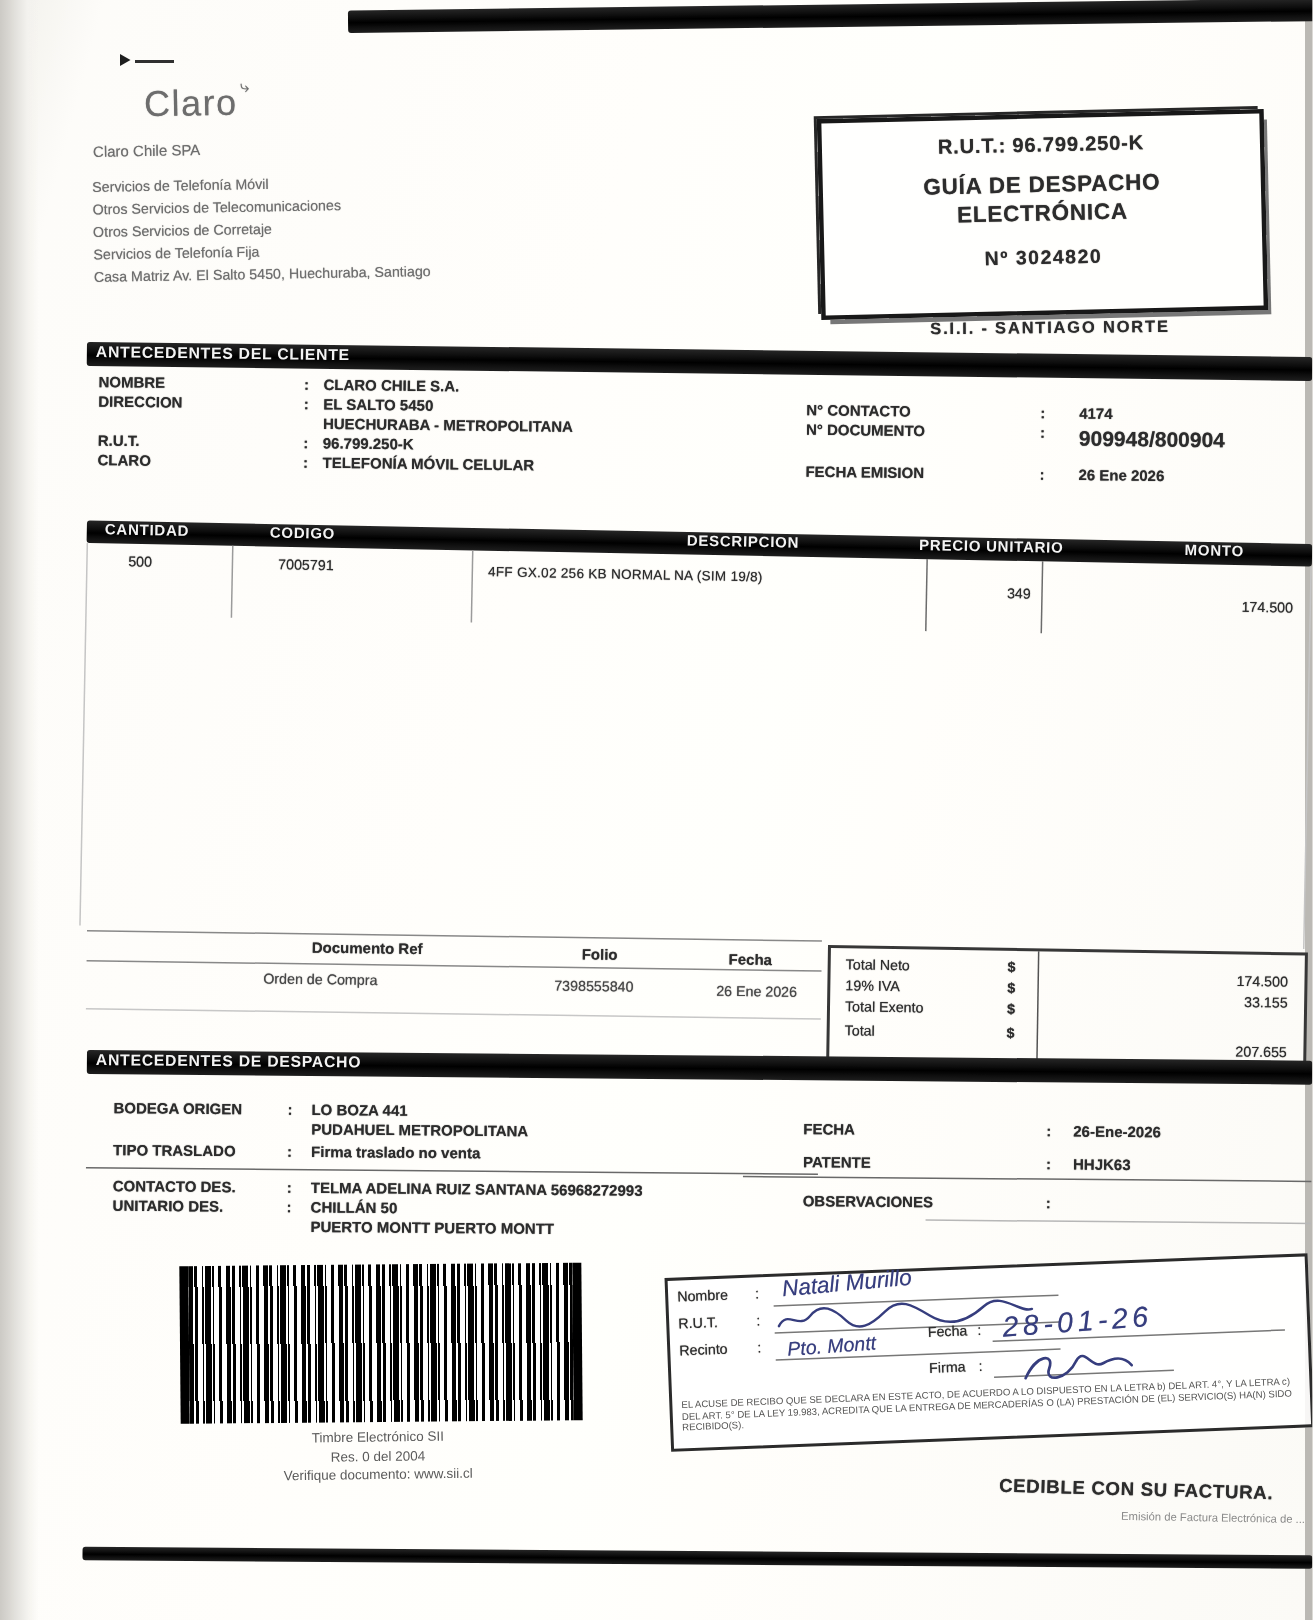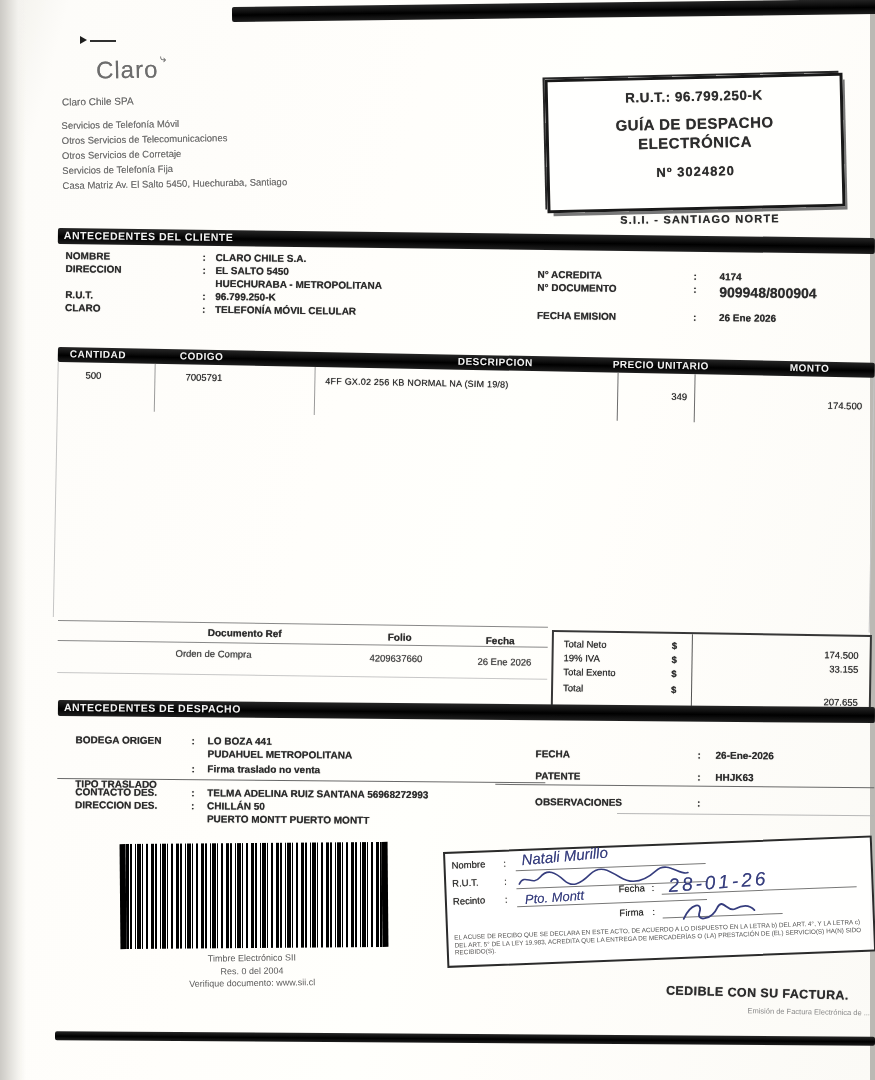--- a/index.html
+++ b/index.html
@@ -72,21 +72,21 @@
     <div class="abs t b" style="left:145px;top:35px;font-size:10px;">:</div>
     <div class="abs t b" style="left:145px;top:61px;font-size:10px;">:</div>
     <div class="abs t b" style="left:145px;top:74px;font-size:10px;">:</div>
 
     <div class="abs t b" style="left:158px;top:22px;font-size:10px;">CLARO CHILE S.A.</div>
     <div class="abs t b" style="left:158px;top:35px;font-size:10px;">EL SALTO 5450</div>
     <div class="abs t b" style="left:158px;top:48px;font-size:10px;">HUECHURABA - METROPOLITANA</div>
     <div class="abs t b" style="left:158px;top:61px;font-size:10px;">96.799.250-K</div>
     <div class="abs t b" style="left:158px;top:74px;font-size:10px;">TELEFONÍA MÓVIL CELULAR</div>
 
-    <div class="abs t b" style="left:480px;top:35px;font-size:10px;">N° ACREDITA</div>
+    <div class="abs t b" style="left:480px;top:35px;font-size:10px;">N° CONTACTO</div>
     <div class="abs t b" style="left:480px;top:48px;font-size:10px;">N° DOCUMENTO</div>
     <div class="abs t b" style="left:480px;top:76px;font-size:10px;">FECHA EMISION</div>
     <div class="abs t b" style="left:636px;top:35px;font-size:10px;">:</div>
     <div class="abs t b" style="left:636px;top:48px;font-size:10px;">:</div>
     <div class="abs t b" style="left:636px;top:76px;font-size:10px;">:</div>
     <div class="abs t b" style="left:662px;top:35px;font-size:10px;">4174</div>
     <div class="abs t b" style="left:662px;top:48px;font-size:14px;">909948/800904</div>
     <div class="abs t b" style="left:662px;top:76px;font-size:10px;">26 Ene 2026</div>
   </div>
 
@@ -113,21 +113,21 @@
     </div>
   </div>
 
   <div class="abs" style="left:58px;top:620px;width:490px;height:56px;transform:rotate(0.8deg);transform-origin:left top;">
     <div class="rule" style="left:0;top:0;width:490px;background:#888;"></div>
     <span class="abs t b" style="left:150px;top:5px;font-size:10px;">Documento Ref</span>
     <span class="abs t b" style="left:330px;top:7px;font-size:10px;text-align:right;">Folio</span>
     <span class="abs t b" style="left:428px;top:9px;font-size:10px;">Fecha</span>
     <div class="rule" style="left:0;top:20px;width:490px;background:#888;"></div>
     <span class="abs t" style="left:118px;top:26px;font-size:9.5px;color:#4a4a4a;">Orden de Compra</span>
-    <span class="abs t" style="left:312px;top:28px;font-size:9.5px;color:#4a4a4a;">4209637660</span>
+    <span class="abs t" style="left:312px;top:28px;font-size:9.5px;color:#4a4a4a;">7398555840</span>
     <span class="abs t" style="left:420px;top:30px;font-size:9.5px;color:#4a4a4a;">26 Ene 2026</span>
     <div class="rule" style="left:0;top:52px;width:490px;background:#c4c4c4;"></div>
   </div>
 
   <div class="abs" style="left:552px;top:630px;width:316px;height:80px;border:2px solid #3a3a3a;transform:rotate(0.9deg);transform-origin:left top;">
     <span class="abs t" style="left:10px;top:6px;font-size:9.5px;text-align:right;">Total Neto</span>
     <span class="abs t" style="left:10px;top:20px;font-size:9.5px;">19% IVA</span>
     <span class="abs t" style="left:10px;top:34px;font-size:9.5px;">Total Exento</span>
     <span class="abs t" style="left:10px;top:50px;font-size:9.5px;">Total</span>
     <span class="abs t b" style="left:118px;top:6px;font-size:9.5px;">$</span>
@@ -142,31 +142,31 @@
   </div>
 
   <div class="abs" style="left:58px;top:700px;width:817px;height:130px;transform:rotate(0.5deg);transform-origin:left top;">
     <div class="bar-dark" style="height:15px;font-size:10.5px;padding:1px 0 0 6px;">ANTECEDENTES DE DESPACHO</div>
 
     <span class="abs t b" style="left:18px;top:34px;font-size:10px;">BODEGA ORIGEN</span>
     <span class="abs t b" style="left:134px;top:34px;font-size:10px;">:</span>
     <span class="abs t b" style="left:150px;top:34px;font-size:10px;">LO BOZA 441</span>
     <span class="abs t b" style="left:150px;top:47px;font-size:10px;">PUDAHUEL   METROPOLITANA</span>
 
-    <span class="abs t b" style="left:18px;top:62px;font-size:10px;margin-top:16px;">TIPO TRASLADO</span>
+    <span class="abs t b" style="left:18px;top:62px;font-size:10px;">TIPO TRASLADO</span>
     <span class="abs t b" style="left:134px;top:62px;font-size:10px;">:</span>
     <span class="abs t b" style="left:150px;top:62px;font-size:10px;">Firma traslado no venta</span>
 
     <div class="rule" style="left:0;top:78px;width:488px;background:#6a6a6a;"></div>
 
     <span class="abs t b" style="left:18px;top:86px;font-size:10px;">CONTACTO DES.</span>
     <span class="abs t b" style="left:134px;top:86px;font-size:10px;">:</span>
     <span class="abs t b" style="left:150px;top:86px;font-size:10px;">TELMA ADELINA RUIZ SANTANA 56968272993</span>
 
-    <span class="abs t b" style="left:18px;top:99px;font-size:10px;">DIRECCION DES.</span>
+    <span class="abs t b" style="left:18px;top:99px;font-size:10px;">UNITARIO DES.</span>
     <span class="abs t b" style="left:134px;top:99px;font-size:10px;">:</span>
     <span class="abs t b" style="left:150px;top:99px;font-size:10px;">CHILLÁN 50</span>
     <span class="abs t b" style="left:150px;top:112px;font-size:10px;">PUERTO MONTT   PUERTO MONTT</span>
 
     <span class="abs t b" style="left:478px;top:44px;font-size:10px;">FECHA</span>
     <span class="abs t b" style="left:640px;top:44px;font-size:10px;">:</span>
     <span class="abs t b" style="left:658px;top:44px;font-size:10px;">26-Ene-2026</span>
 
     <span class="abs t b" style="left:478px;top:66px;font-size:10px;">PATENTE</span>
     <span class="abs t b" style="left:640px;top:66px;font-size:10px;">:</span>

